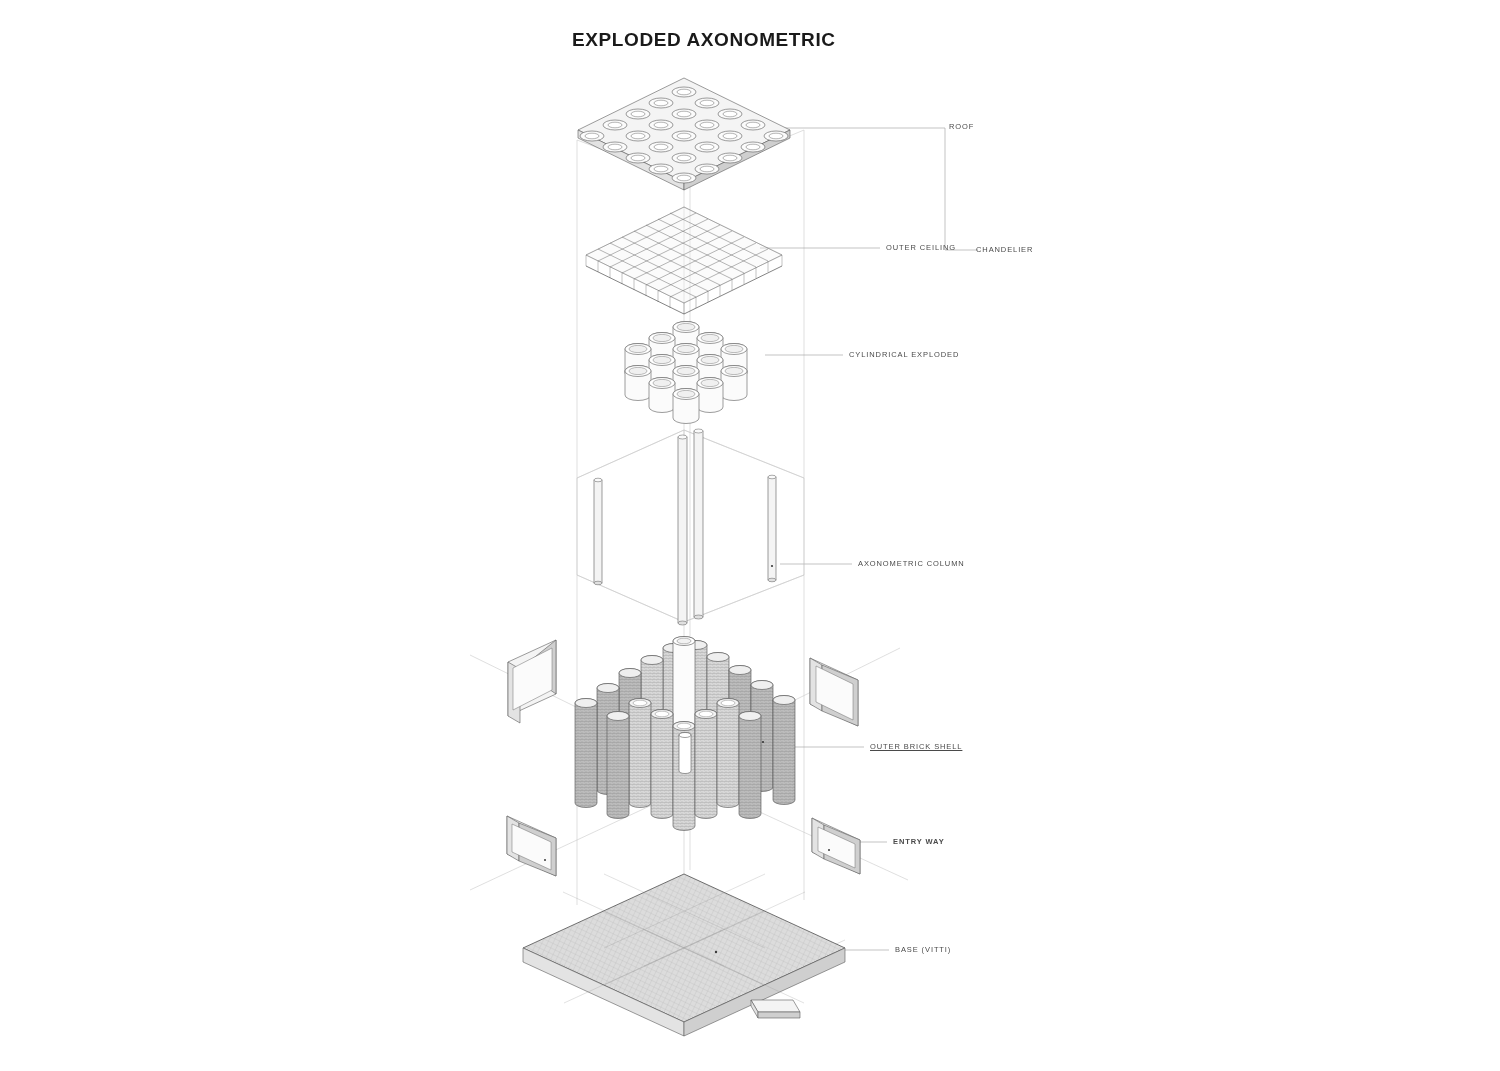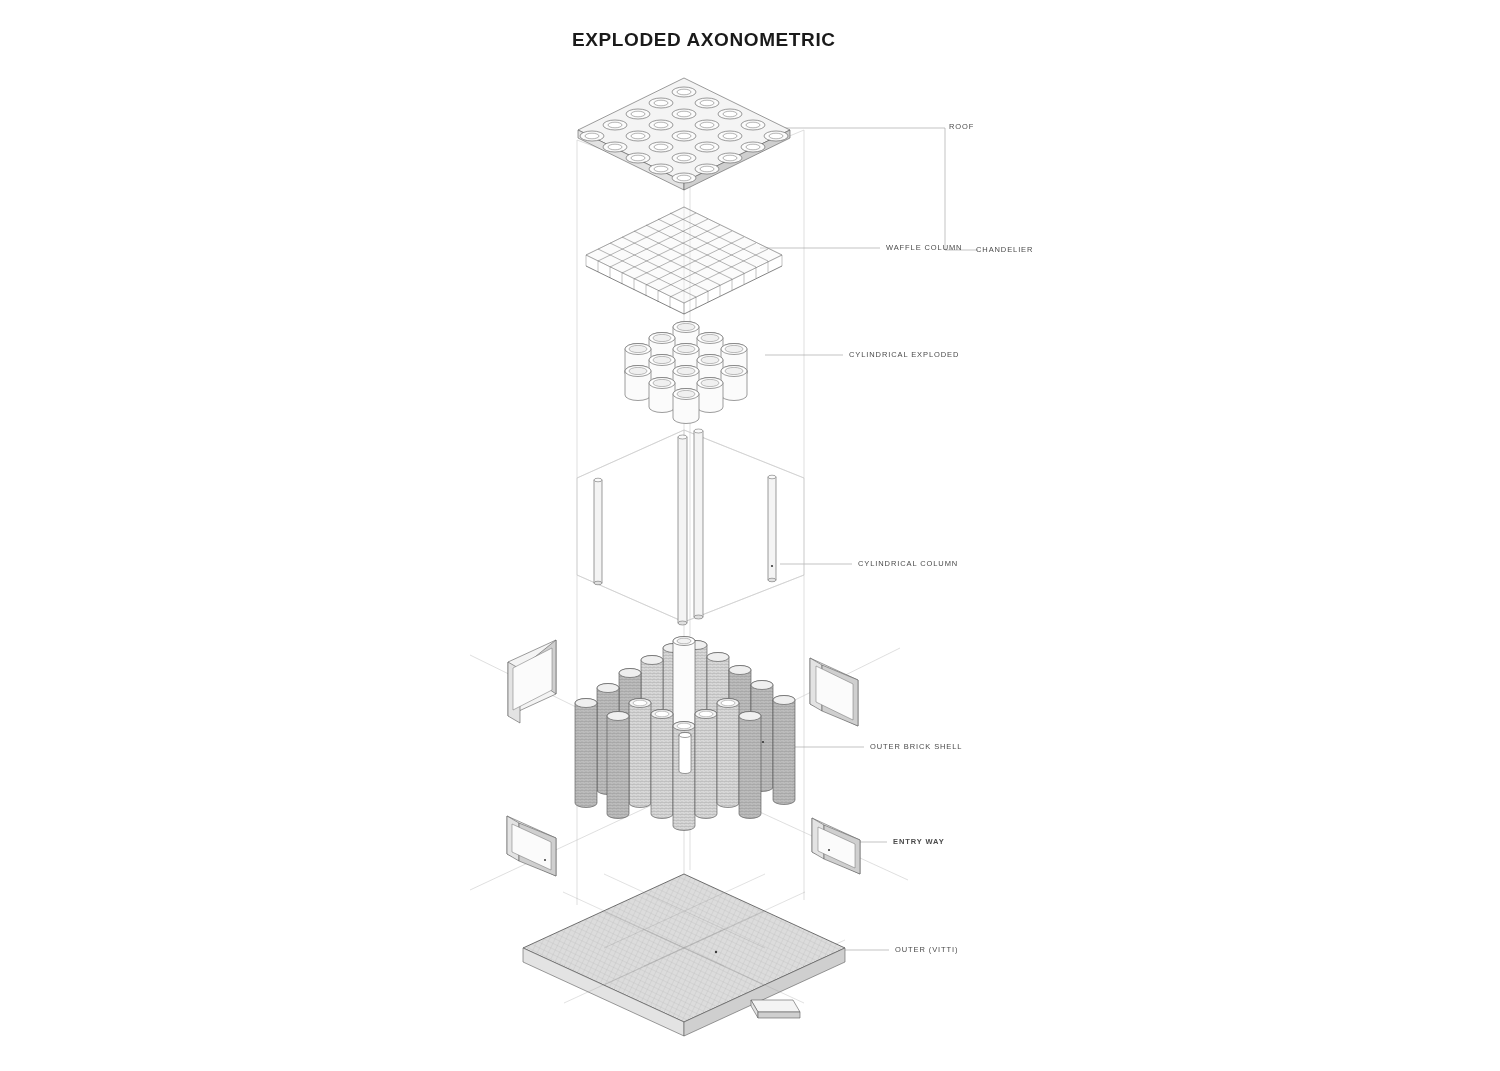--- a/index.html
+++ b/index.html
@@ -459,21 +459,21 @@
 
       <polygon class="face-light" points="751,1000 793,1000 800,1012 758,1012"></polygon>
       <polygon class="face-mid" points="751,1000 758,1012 758,1018 751,1006"></polygon>
       <polygon class="face-dark" points="758,1012 800,1012 800,1018 758,1018"></polygon>
       <circle cx="716" cy="952" r="1.2" fill="#3a3a3a"></circle>
     </g>
 
   </svg>
 
   <div class="label" style="left:913px; top:122px;margin-left:36px;">ROOF</div>
-  <div class="label" style="left:886px; top:243px;">WAFFLE COLUMN</div>
+  <div class="label" style="left:886px; top:243px;">OUTER CEILING</div>
   <div class="label" style="left:976px; top:245px;">CHANDELIER</div>
   <div class="label" style="left:849px; top:350px;">CYLINDRICAL  EXPLODED</div>
-  <div class="label" style="left:858px; top:559px;">CYLINDRICAL COLUMN</div>
-  <div class="label" style="left:870px; top:742px;">OUTER BRICK SHELL</div>
+  <div class="label" style="left:858px; top:559px;">AXONOMETRIC COLUMN</div>
+  <div class="label" style="left:870px; top:742px;text-decoration:underline;">OUTER BRICK SHELL</div>
   <div class="label" style="left:893px; top:837px;font-weight:bold;">ENTRY WAY</div>
-  <div class="label" style="left:895px; top:945px;">OUTER (VITTI)</div>
+  <div class="label" style="left:895px; top:945px;">BASE (VITTI)</div>
 
 </div>
 
 </body></html>

